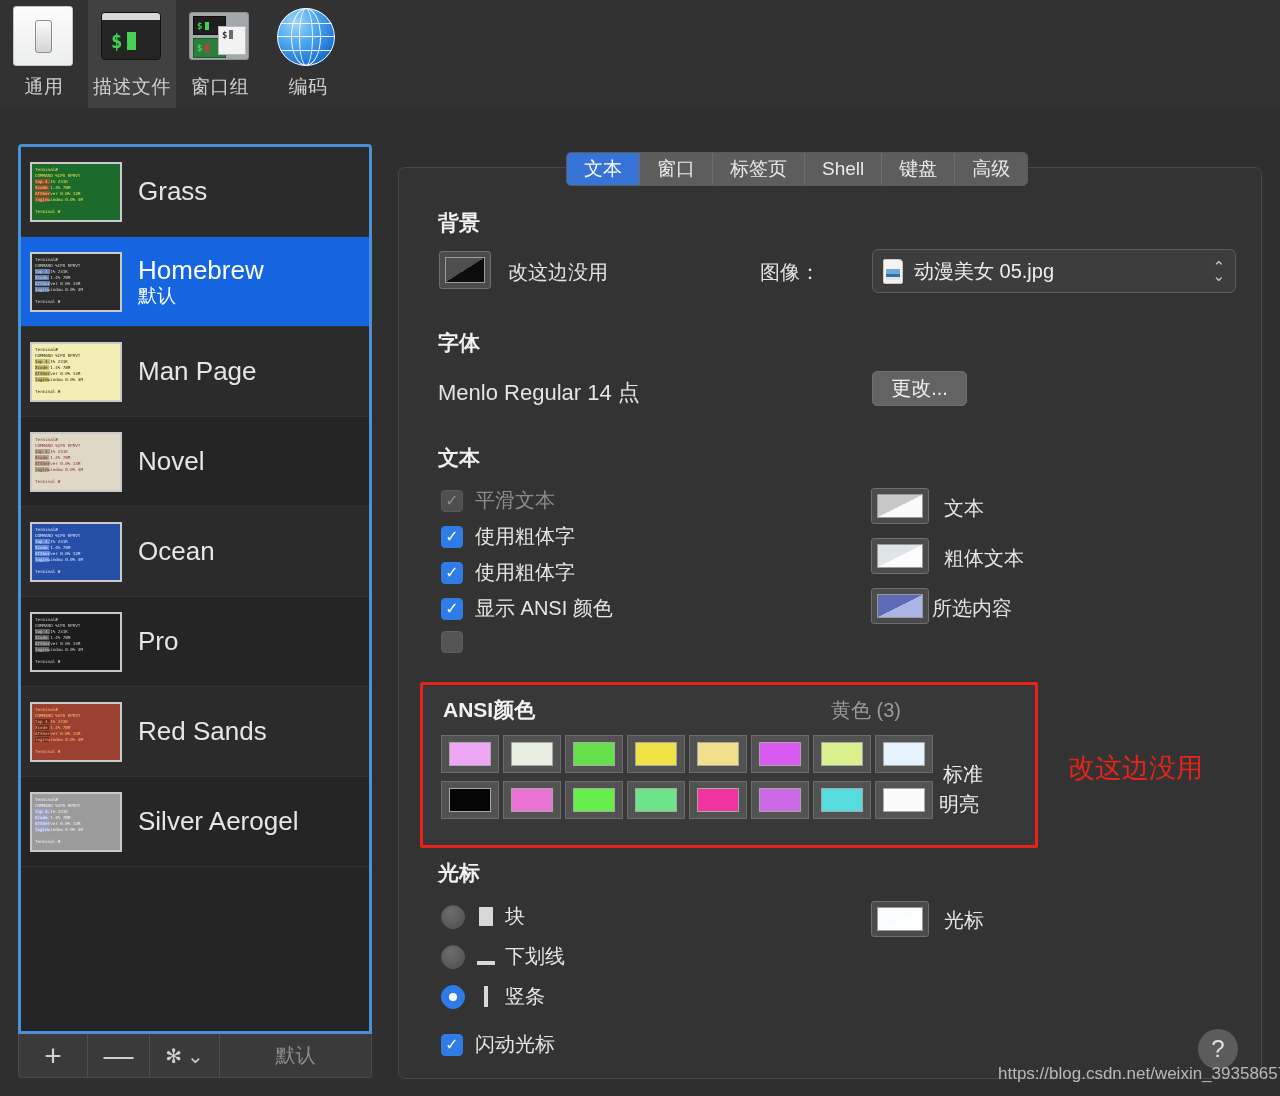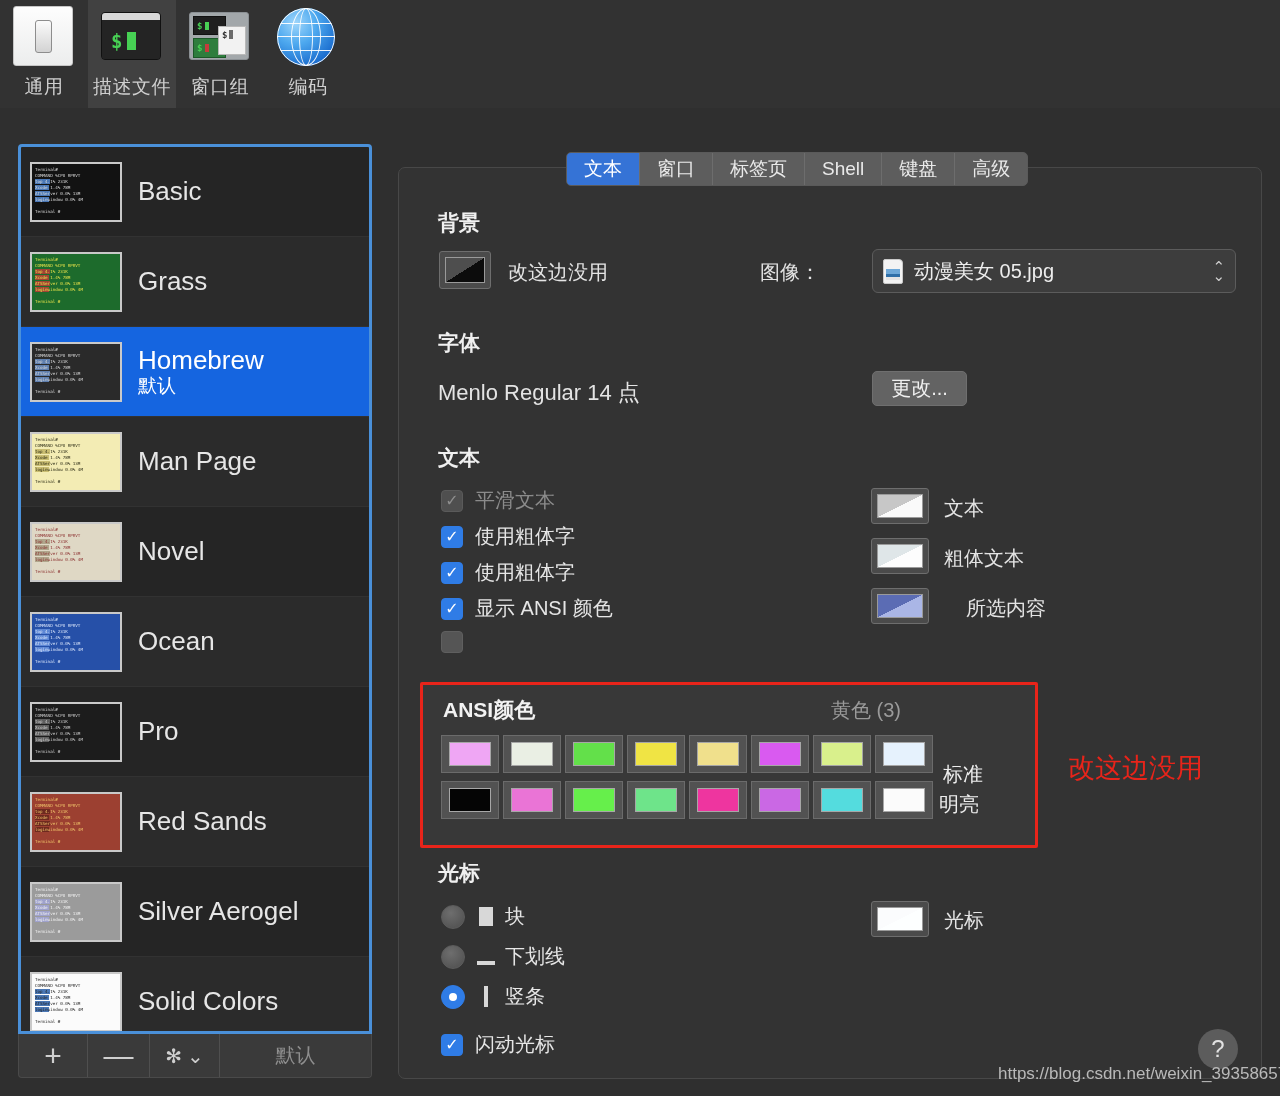--- a/index.html
+++ b/index.html
@@ -452,34 +452,20 @@
         <div class="par" style="top:28px"></div>
         <div class="par" style="top:42px"></div>
       </div>
     </div>
     <div class="tb-label">编码</div>
   </div>
 </div>
 
 <div id="profile-panel">
   <div id="profile-list">
-      <div class="prow">
-        <div class="pthumb" style="background: rgb(18, 18, 18);">
-          <div class="ln" style="top: 3px; color: rgb(220, 220, 220);">Terminal#</div>
-          <div class="ln" style="top: 9px; color: rgb(220, 220, 220);">COMMAND      %CPU   RPRVT</div>
-          <div class="ln" style="top: 15px; color: rgb(220, 220, 220); background: linear-gradient(to right, rgb(74, 119, 181) 0px, rgb(74, 119, 181) 46%, transparent 46%, transparent 100%);">top          4.1%    231K</div>
-          <div class="ln" style="top: 21px; color: rgb(220, 220, 220); background: linear-gradient(to right, rgb(74, 119, 181) 0px, rgb(74, 119, 181) 40%, transparent 40%, transparent 100%);">Xcode        1.4%     78M</div>
-          <div class="ln" style="top: 27px; color: rgb(220, 220, 220); background: linear-gradient(to right, rgb(74, 119, 181) 0px, rgb(74, 119, 181) 34%, transparent 34%, transparent 100%);">ATSServer    0.0%     13M</div>
-          <div class="ln" style="top: 33px; color: rgb(220, 220, 220); background: linear-gradient(to right, rgb(74, 119, 181) 0px, rgb(74, 119, 181) 30%, transparent 30%, transparent 100%);">loginwindow  0.0%      4M</div>
-          <div class="ln" style="top: 45px; color: rgb(220, 220, 220);">Terminal #</div>
-        </div>
-        <div class="ptext">
-          <div class="pname">Basic</div>
-        </div>
-      </div>
       <div class="prow alt">
         <div class="pthumb" style="background: rgb(29, 107, 44);">
           <div class="ln" style="top: 3px; color: rgb(232, 226, 74);">Terminal#</div>
           <div class="ln" style="top: 9px; color: rgb(232, 226, 74);">COMMAND      %CPU   RPRVT</div>
           <div class="ln" style="top: 15px; color: rgb(232, 226, 74); background: linear-gradient(to right, rgb(160, 68, 52) 0px, rgb(160, 68, 52) 46%, transparent 46%, transparent 100%);">top          4.1%    231K</div>
           <div class="ln" style="top: 21px; color: rgb(232, 226, 74); background: linear-gradient(to right, rgb(160, 68, 52) 0px, rgb(160, 68, 52) 40%, transparent 40%, transparent 100%);">Xcode        1.4%     78M</div>
           <div class="ln" style="top: 27px; color: rgb(232, 226, 74); background: linear-gradient(to right, rgb(160, 68, 52) 0px, rgb(160, 68, 52) 34%, transparent 34%, transparent 100%);">ATSServer    0.0%     13M</div>
           <div class="ln" style="top: 33px; color: rgb(232, 226, 74); background: linear-gradient(to right, rgb(160, 68, 52) 0px, rgb(160, 68, 52) 30%, transparent 30%, transparent 100%);">loginwindow  0.0%      4M</div>
           <div class="ln" style="top: 45px; color: rgb(232, 226, 74);">Terminal #</div>
         </div>
@@ -579,34 +565,20 @@
           <div class="ln" style="top: 15px; color: rgb(242, 242, 242); background: linear-gradient(to right, rgb(159, 162, 204) 0px, rgb(159, 162, 204) 46%, transparent 46%, transparent 100%);">top          4.1%    231K</div>
           <div class="ln" style="top: 21px; color: rgb(242, 242, 242); background: linear-gradient(to right, rgb(159, 162, 204) 0px, rgb(159, 162, 204) 40%, transparent 40%, transparent 100%);">Xcode        1.4%     78M</div>
           <div class="ln" style="top: 27px; color: rgb(242, 242, 242); background: linear-gradient(to right, rgb(159, 162, 204) 0px, rgb(159, 162, 204) 34%, transparent 34%, transparent 100%);">ATSServer    0.0%     13M</div>
           <div class="ln" style="top: 33px; color: rgb(242, 242, 242); background: linear-gradient(to right, rgb(159, 162, 204) 0px, rgb(159, 162, 204) 30%, transparent 30%, transparent 100%);">loginwindow  0.0%      4M</div>
           <div class="ln" style="top: 45px; color: rgb(242, 242, 242);">Terminal #</div>
         </div>
         <div class="ptext">
           <div class="pname">Silver Aerogel</div>
         </div>
       </div>
-      <div class="prow alt">
-        <div class="pthumb" style="background: rgb(251, 251, 251);">
-          <div class="ln" style="top: 3px; color: rgb(30, 30, 30);">Terminal#</div>
-          <div class="ln" style="top: 9px; color: rgb(30, 30, 30);">COMMAND      %CPU   RPRVT</div>
-          <div class="ln" style="top: 15px; color: rgb(30, 30, 30); background: linear-gradient(to right, rgb(74, 119, 181) 0px, rgb(74, 119, 181) 46%, transparent 46%, transparent 100%);">top          4.1%    231K</div>
-          <div class="ln" style="top: 21px; color: rgb(30, 30, 30); background: linear-gradient(to right, rgb(74, 119, 181) 0px, rgb(74, 119, 181) 40%, transparent 40%, transparent 100%);">Xcode        1.4%     78M</div>
-          <div class="ln" style="top: 27px; color: rgb(30, 30, 30); background: linear-gradient(to right, rgb(74, 119, 181) 0px, rgb(74, 119, 181) 34%, transparent 34%, transparent 100%);">ATSServer    0.0%     13M</div>
-          <div class="ln" style="top: 33px; color: rgb(30, 30, 30); background: linear-gradient(to right, rgb(74, 119, 181) 0px, rgb(74, 119, 181) 30%, transparent 30%, transparent 100%);">loginwindow  0.0%      4M</div>
-          <div class="ln" style="top: 45px; color: rgb(30, 30, 30);">Terminal #</div>
-        </div>
-        <div class="ptext">
-          <div class="pname">Solid Colors</div>
-        </div>
-      </div>
     </div>
   <div id="list-toolbar">
     <div class="lt-btn lt-add">+</div>
     <div class="lt-btn lt-rem">—</div>
     <div class="lt-btn lt-gear">
       <span>✻</span>
       <span>⌄</span>
     </div>
     <div class="lt-btn lt-default">默认</div>
   </div>
@@ -671,21 +643,21 @@
       <div class="inner"></div>
     </div>
     <div class="field-label" style="left: 944px; top: 495px;">文本</div>
     <div class="swatch sw-small sw-bold" style="left: 871px; top: 538px;">
       <div class="inner"></div>
     </div>
     <div class="field-label" style="left: 944px; top: 545px;">粗体文本</div>
     <div class="swatch sw-small sw-selec" style="left: 871px; top: 588px;">
       <div class="inner"></div>
     </div>
-    <div class="field-label" style="left: 966px; top: 595px;">所选内容</div>
+    <div class="field-label" style="left: 932px; top: 595px;">所选内容</div>
   </div>
 
 <div id="ansi-box">
   <div id="ansi-title">ANSI颜色</div>
   <div id="ansi-current">黄色 (3)</div>
   <div class="ansi-row" id="ansi-row-normal" style="left:18px; top:50px;">
       <div class="ansi-cell">
         <div class="chip" style="background: rgb(239, 166, 244);"></div>
       </div>
       <div class="ansi-cell">

